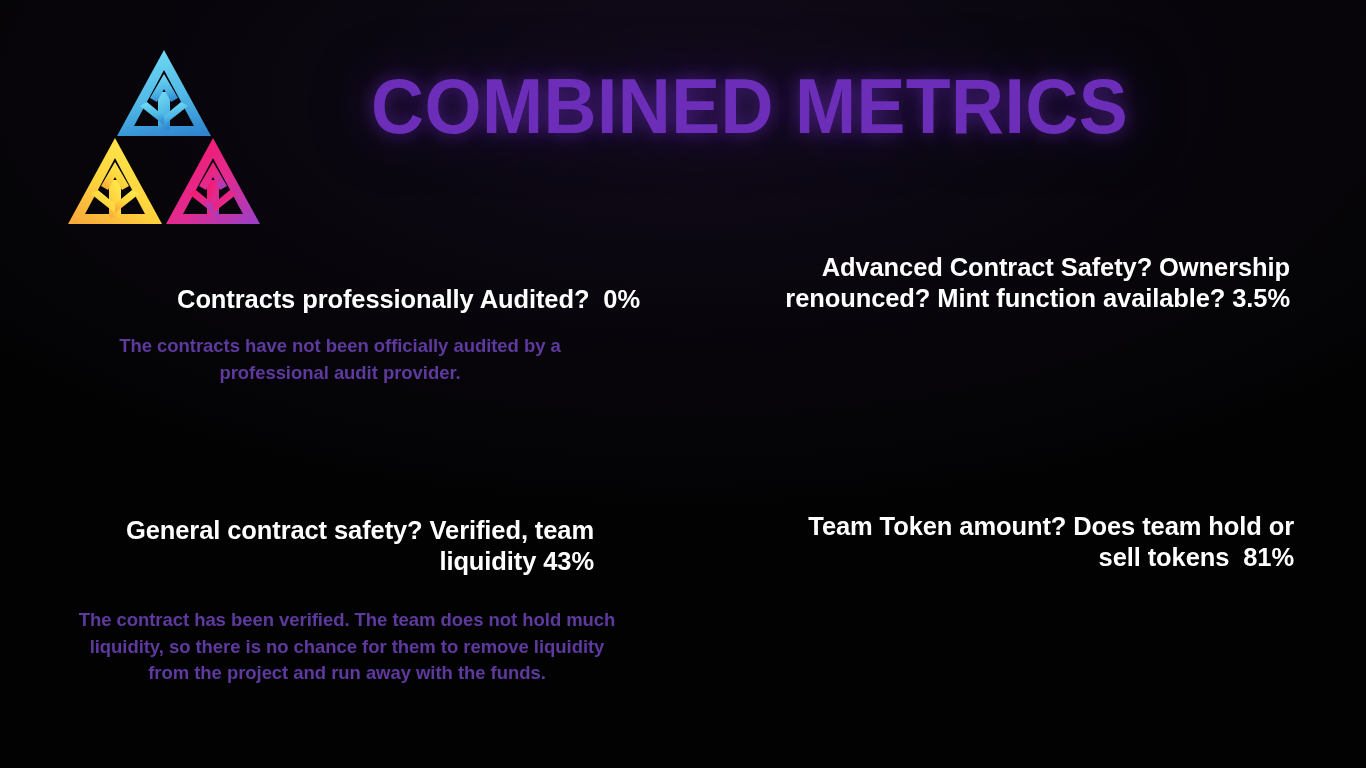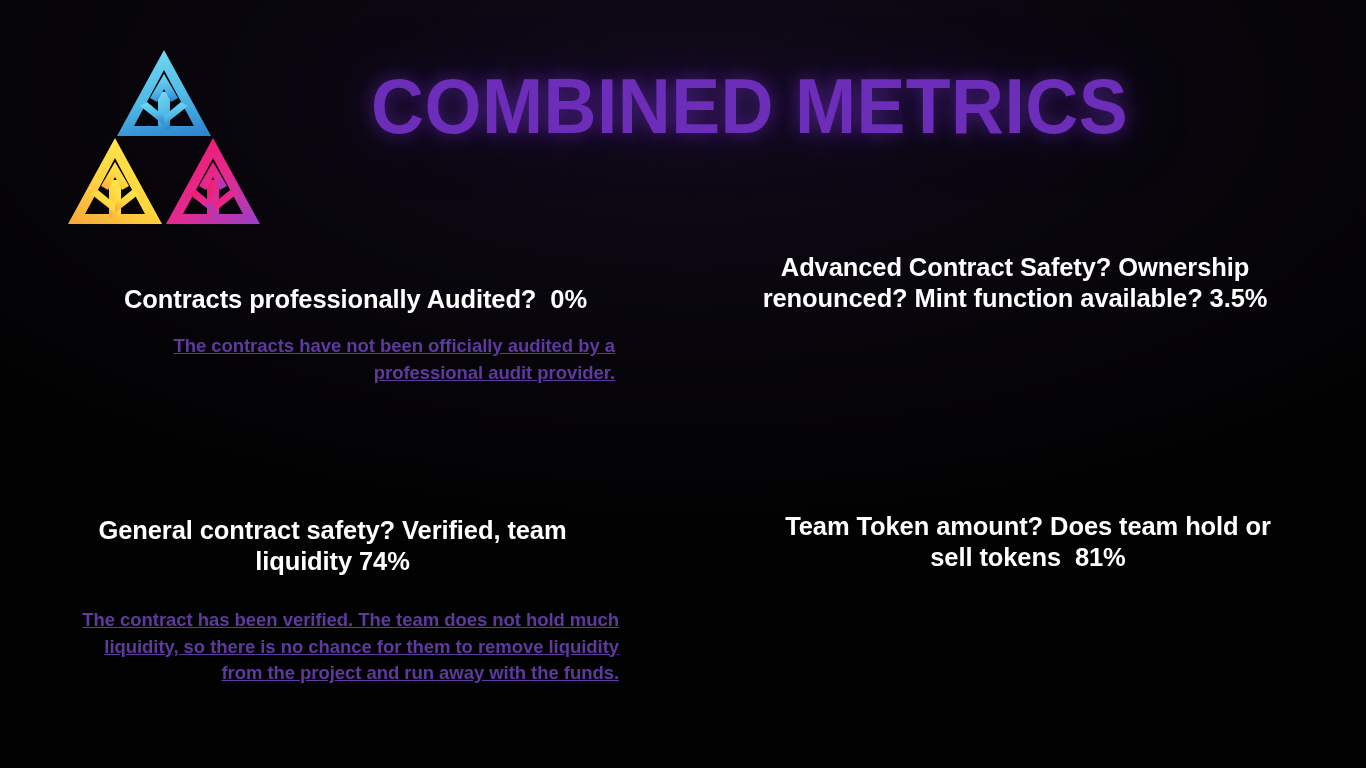--- a/index.html
+++ b/index.html
@@ -80,35 +80,34 @@
     box-sizing: border-box;
   }
 
   .metric-heading {
     margin: 0;
     color: #ffffff;
     font-family: "Liberation Sans Narrow", "Liberation Sans", sans-serif;
     font-weight: bold;
     font-size: 25.5px;
     line-height: 31px;
-    text-align: center;
+    text-align: right;
     white-space: pre-wrap;
     letter-spacing: -0.1px;
   }
 
   .metric-body {
     margin: 11px;
     color: #5e399e;
     font-family: "Liberation Sans Narrow", "Liberation Sans", sans-serif;
     font-weight: bold;
     font-size: 18.5px;
     line-height: 26.5px;
-    text-align: right;
+    text-align: center;
     letter-spacing: -0.05px;
-    text-decoration: underline;
   }
 
   
   #metric-audited        { left: 40px;  top: 44px;  width: 600px; }
   #metric-audited .metric-heading { padding-left: 31px; }
   #metric-audited .metric-body    { margin-top: 18px; padding: 0 14px; }
 
   #metric-advanced-safety { left: 712px; top: 12px;  width: 612px; }
   #metric-advanced-safety .metric-heading { padding-left: 28px; padding-right: 34px; }
   #metric-advanced-safety .metric-body    { margin-top: 19px; padding: 0 19px; }
@@ -188,21 +187,21 @@
     <div class="metric" id="metric-audited">
       <p class="metric-heading">Contracts professionally Audited?  0%</p>
       <p class="metric-body">The contracts have not been officially audited by a professional audit provider.</p>
     </div>
 
     <div class="metric" id="metric-advanced-safety">
       <p class="metric-heading">Advanced Contract Safety? Ownership renounced? Mint function available? 3.5%</p>
     </div>
 
     <div class="metric" id="metric-general-safety">
-      <p class="metric-heading">General contract safety? Verified, team liquidity 74%</p>
+      <p class="metric-heading">General contract safety? Verified, team liquidity 43%</p>
       <p class="metric-body">The contract has been verified. The team does not hold much liquidity, so there is no chance for them to remove liquidity from the project and run away with the funds.</p>
     </div>
 
     <div class="metric" id="metric-team-token">
       <p class="metric-heading">Team Token amount? Does team hold or sell tokens  81%</p>
     </div>
 
   </div>
 </div>
 

